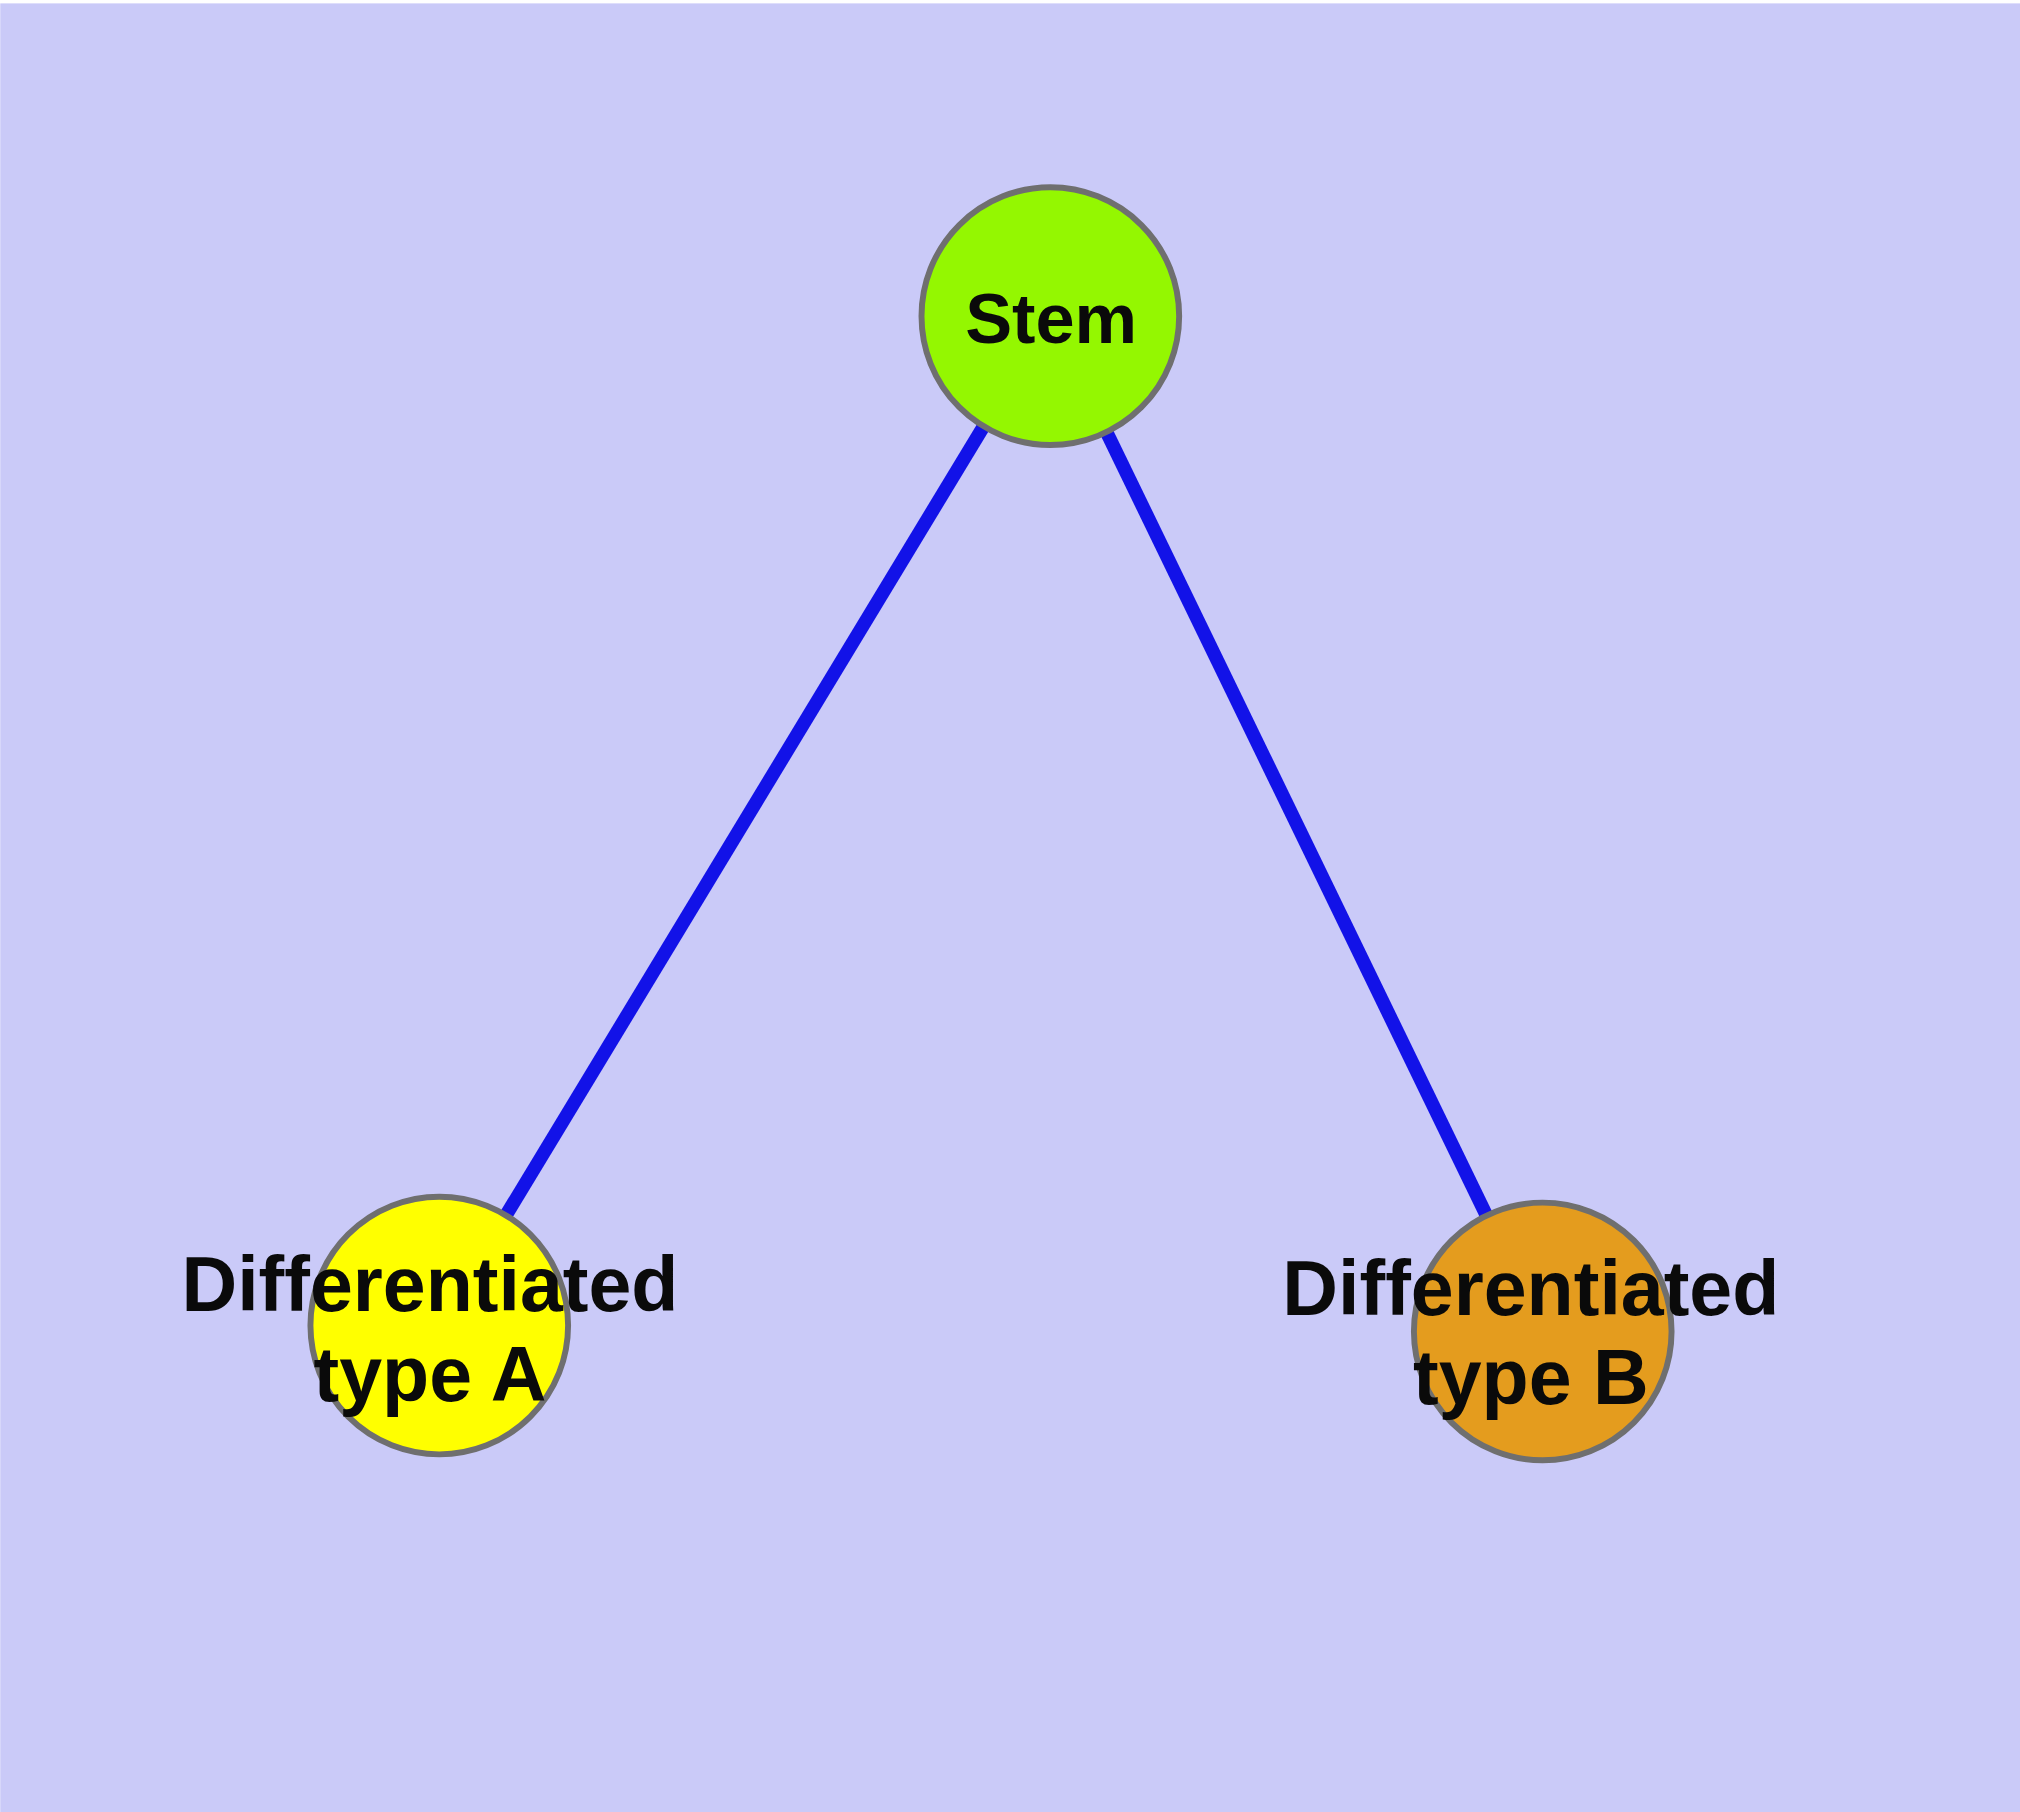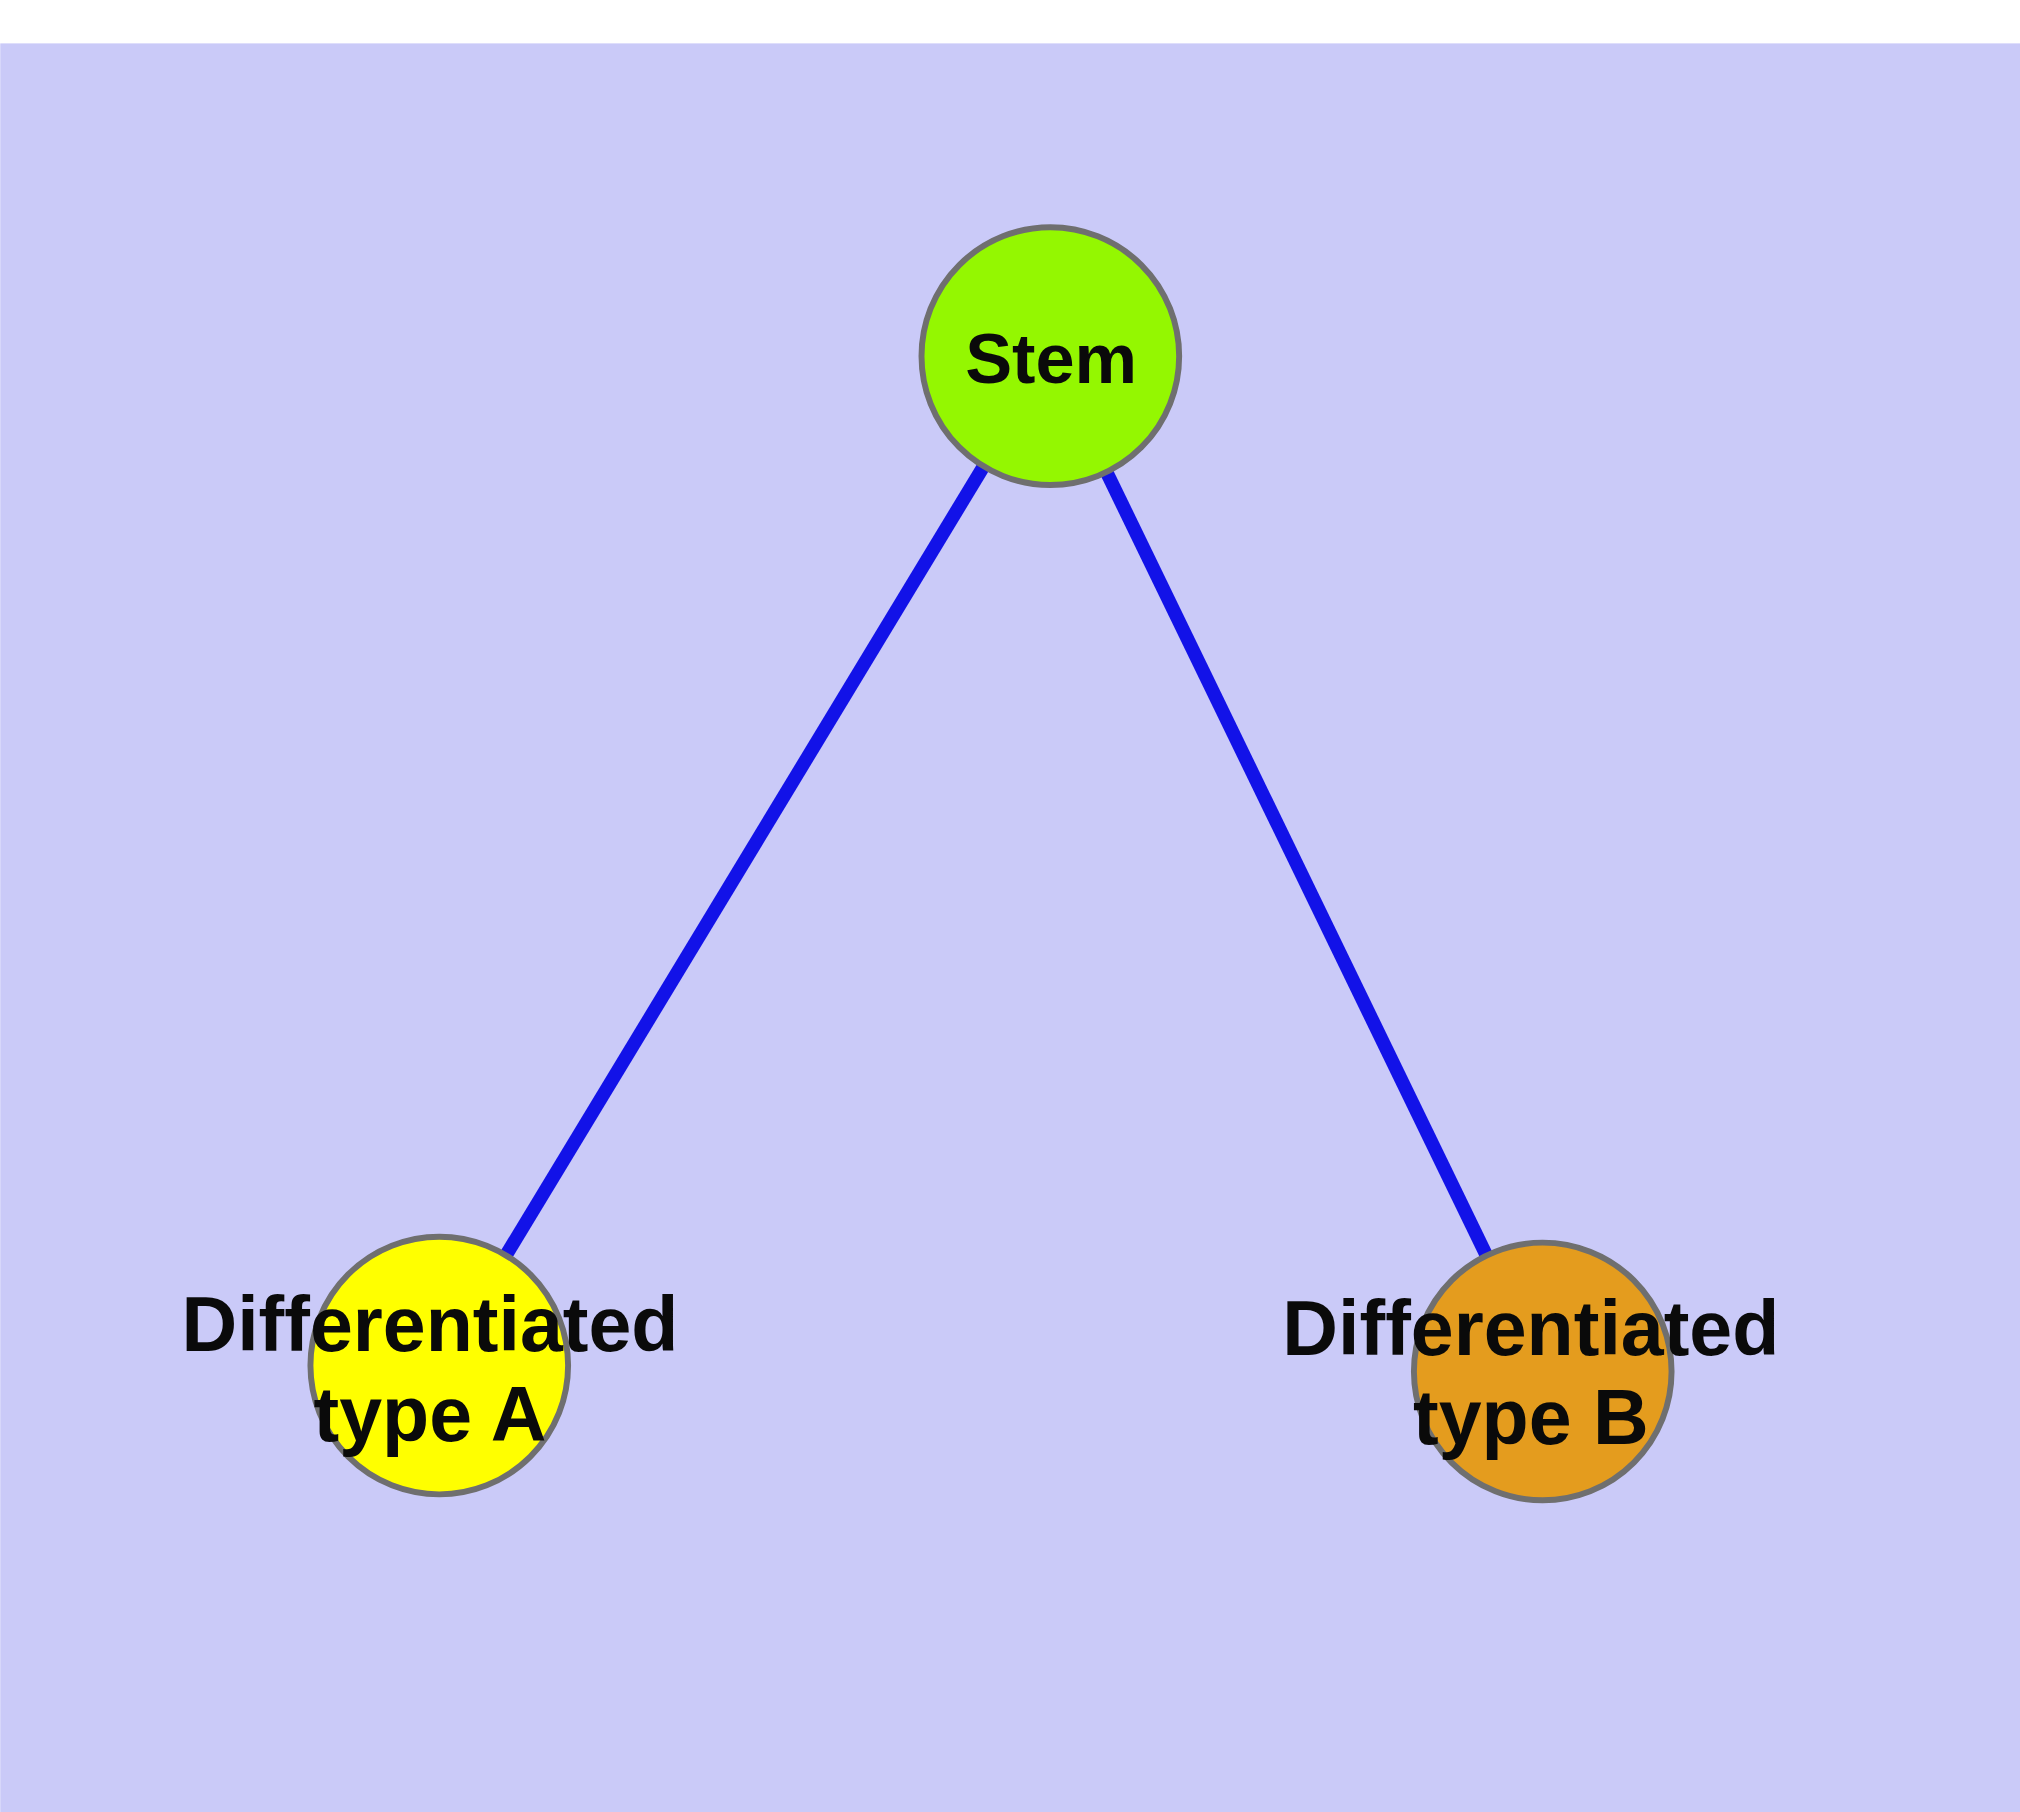--- a/index.html
+++ b/index.html
@@ -7,21 +7,20 @@
     padding: 0;
     width: 2021px;
     height: 1812px;
     background: #ffffff;
     overflow: hidden;
   }
   .stage {
     position: relative;
     width: 2021px;
     height: 1340px;
-    margin-top: 40px;
   }
   svg.diagram {
     display: block;
     width: 2021px;
     height: 1812px;
   }
   .edge {
     stroke-width: 16px;
     fill: none;
   }

